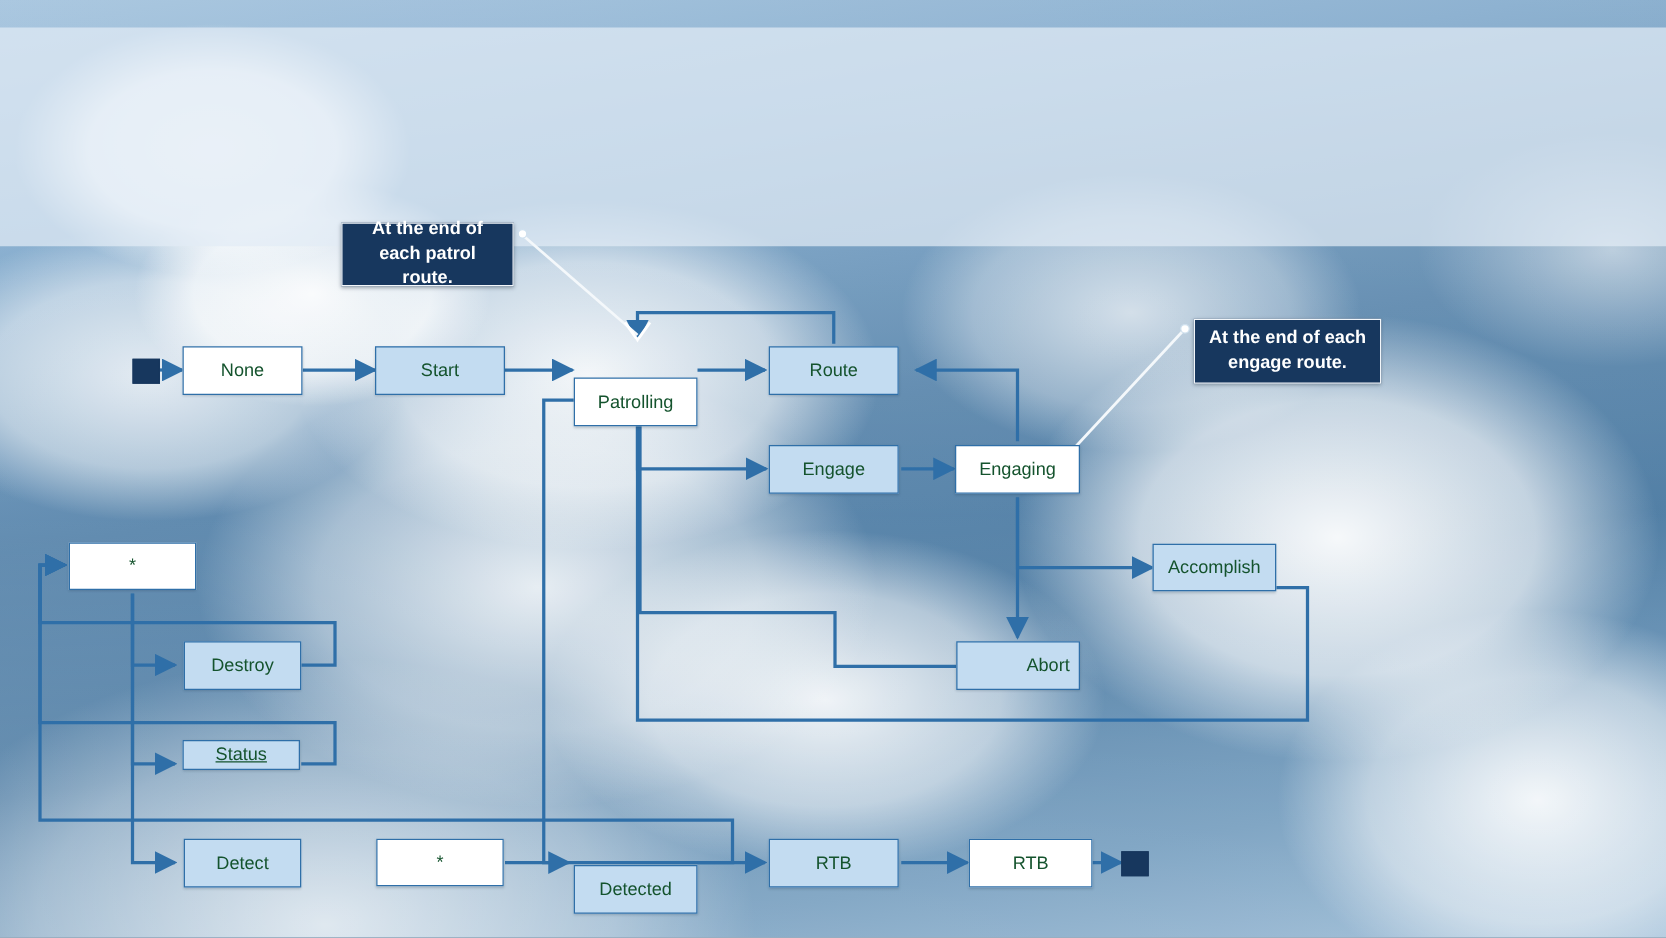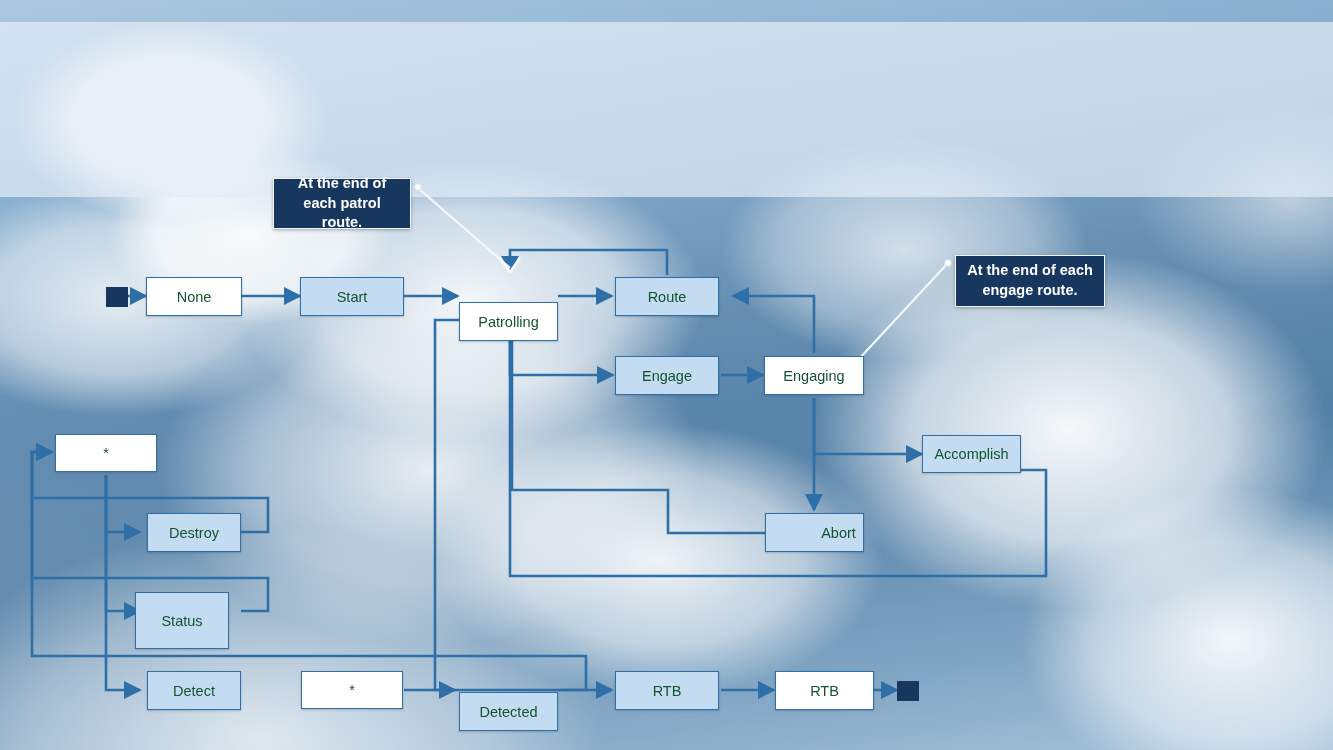--- a/index.html
+++ b/index.html
@@ -213,21 +213,21 @@
   </div>
 
   <div class="node white" style="left:55px; top:434px; width:102px; height:38px;">
     <span>*</span>
   </div>
 
   <div class="node" style="left:147px; top:513px; width:94px; height:39px;">
     <span>Destroy</span>
   </div>
 
-  <div class="node" style="left:135px; top:592px; width:94px; height:57px;">
+  <div class="node" style="left:146px; top:592px; width:94px; height:24px;text-decoration:underline;">
     <span>Status</span>
   </div>
 
   <div class="node" style="left:147px; top:671px; width:94px; height:39px;">
     <span>Detect</span>
   </div>
 
   <div class="node white" style="left:301px; top:671px; width:102px; height:38px;">
     <span>*</span>
   </div>

